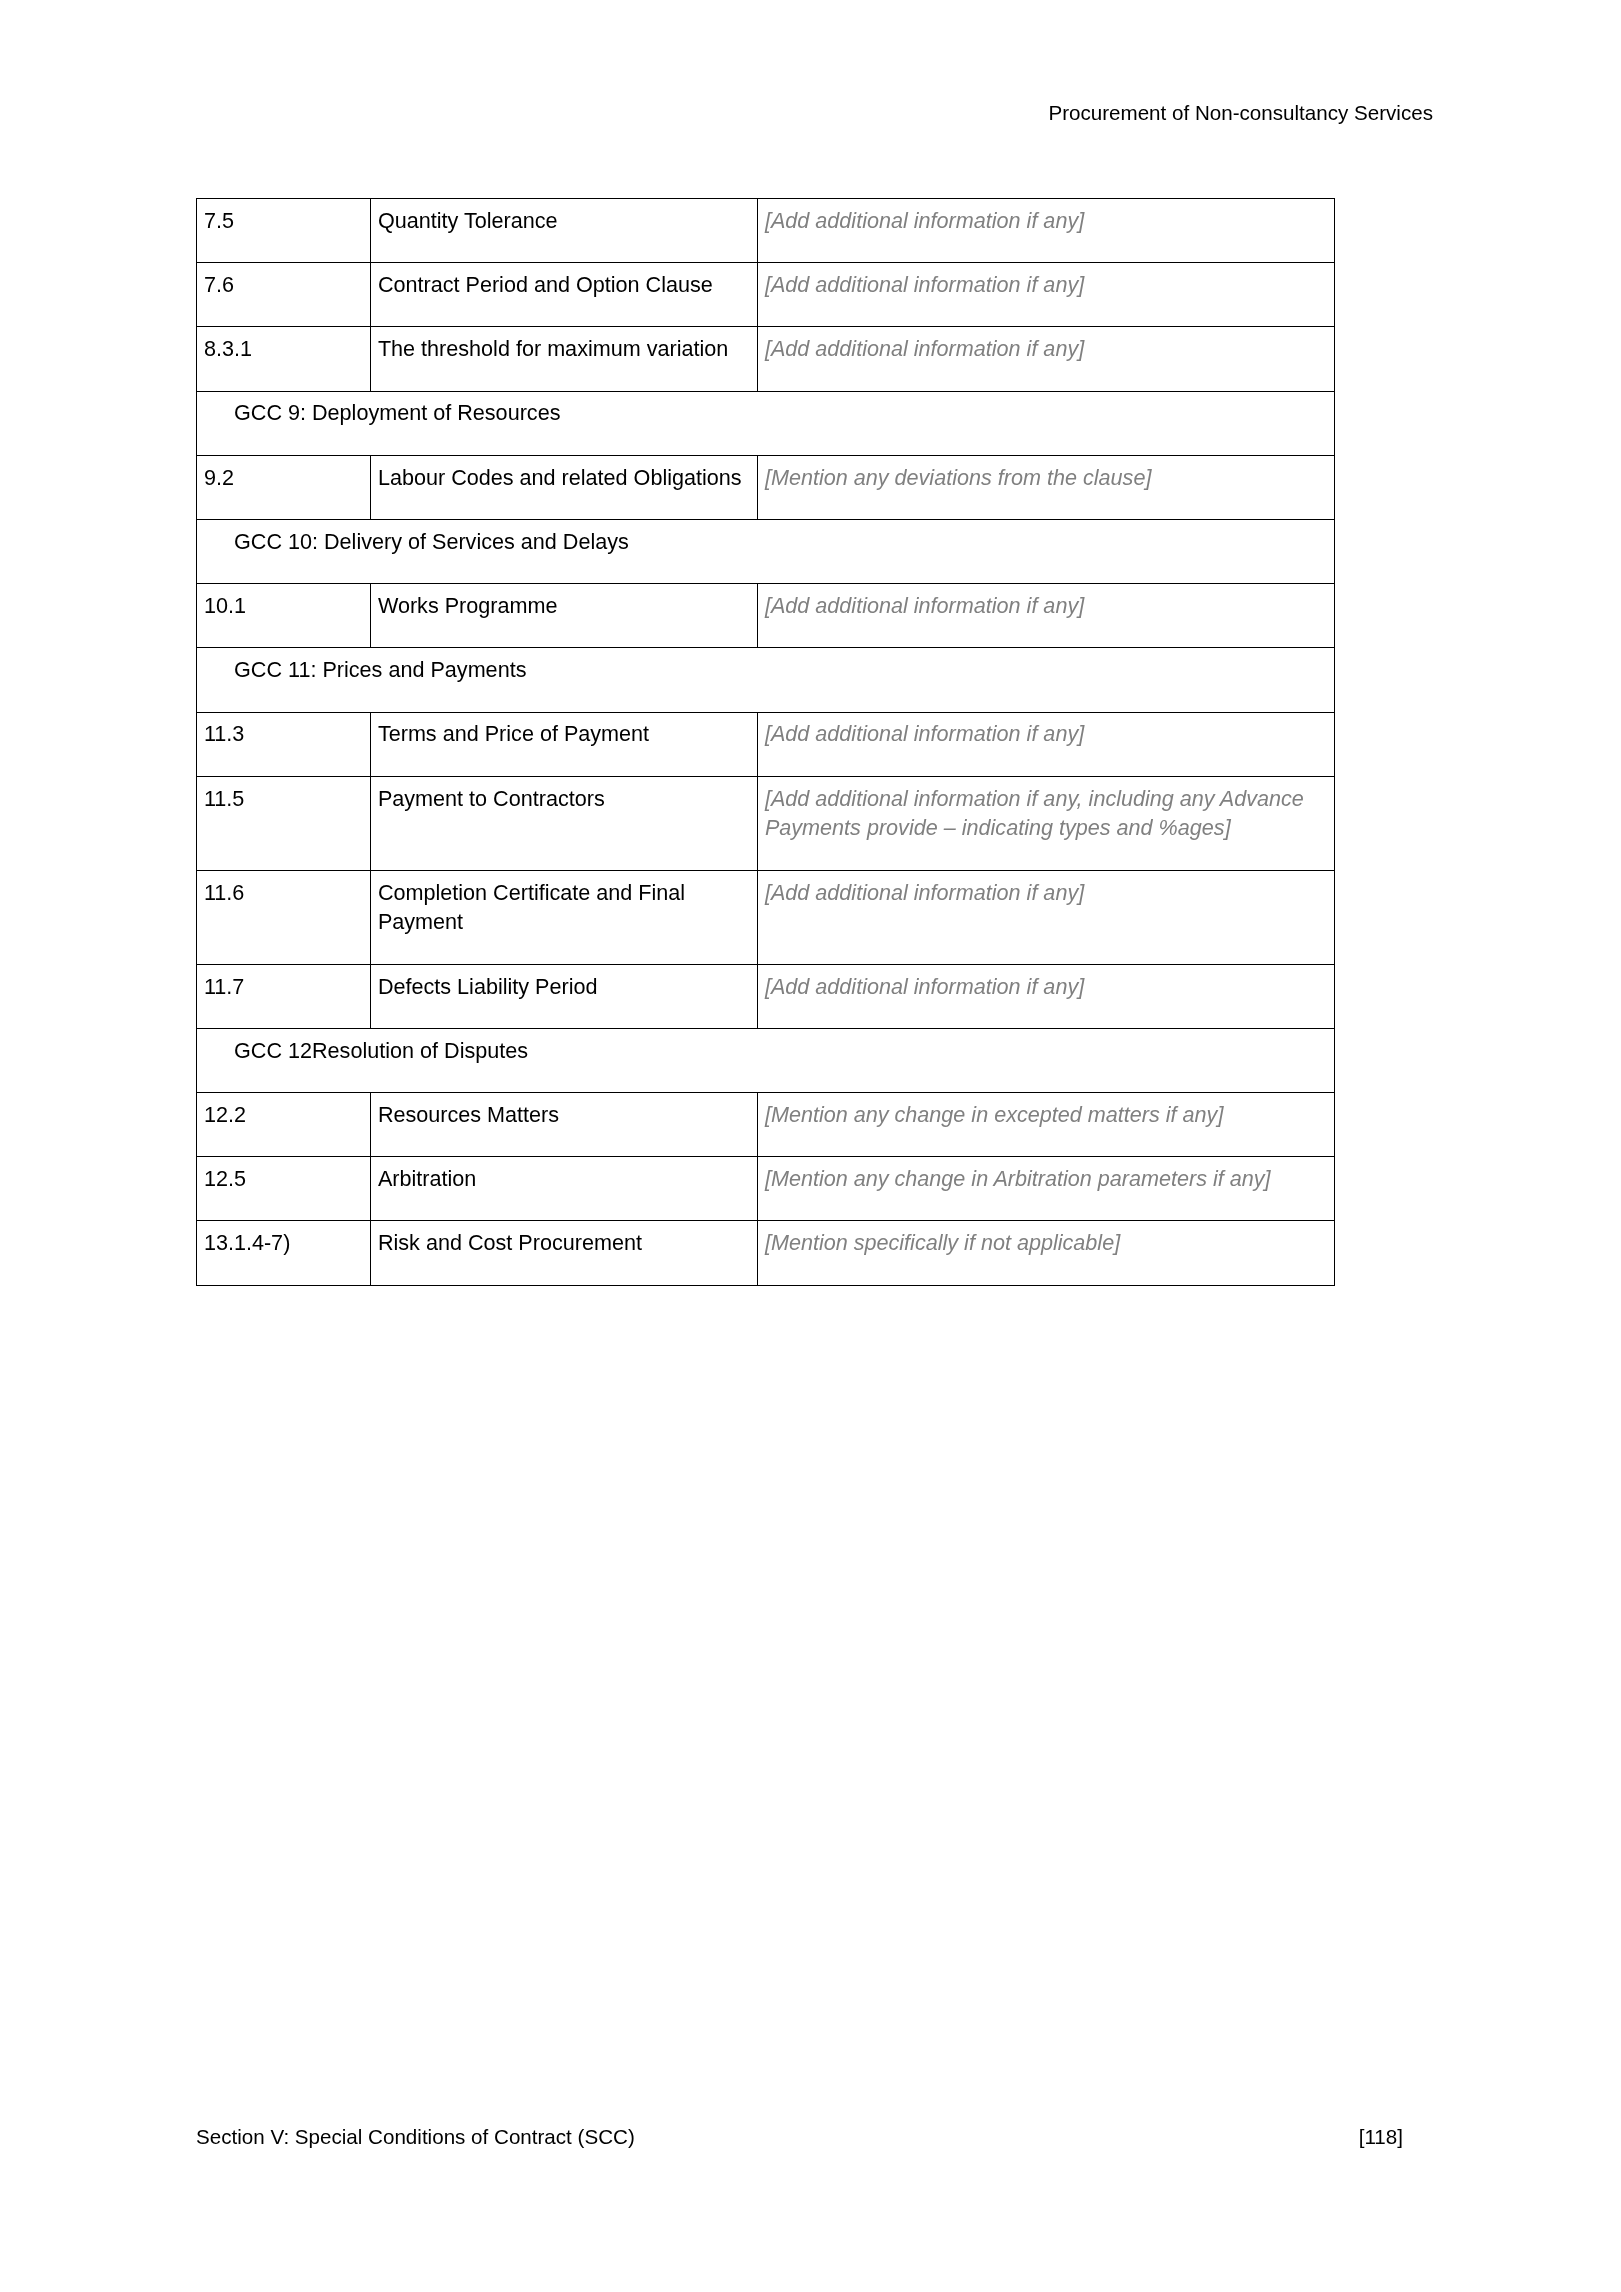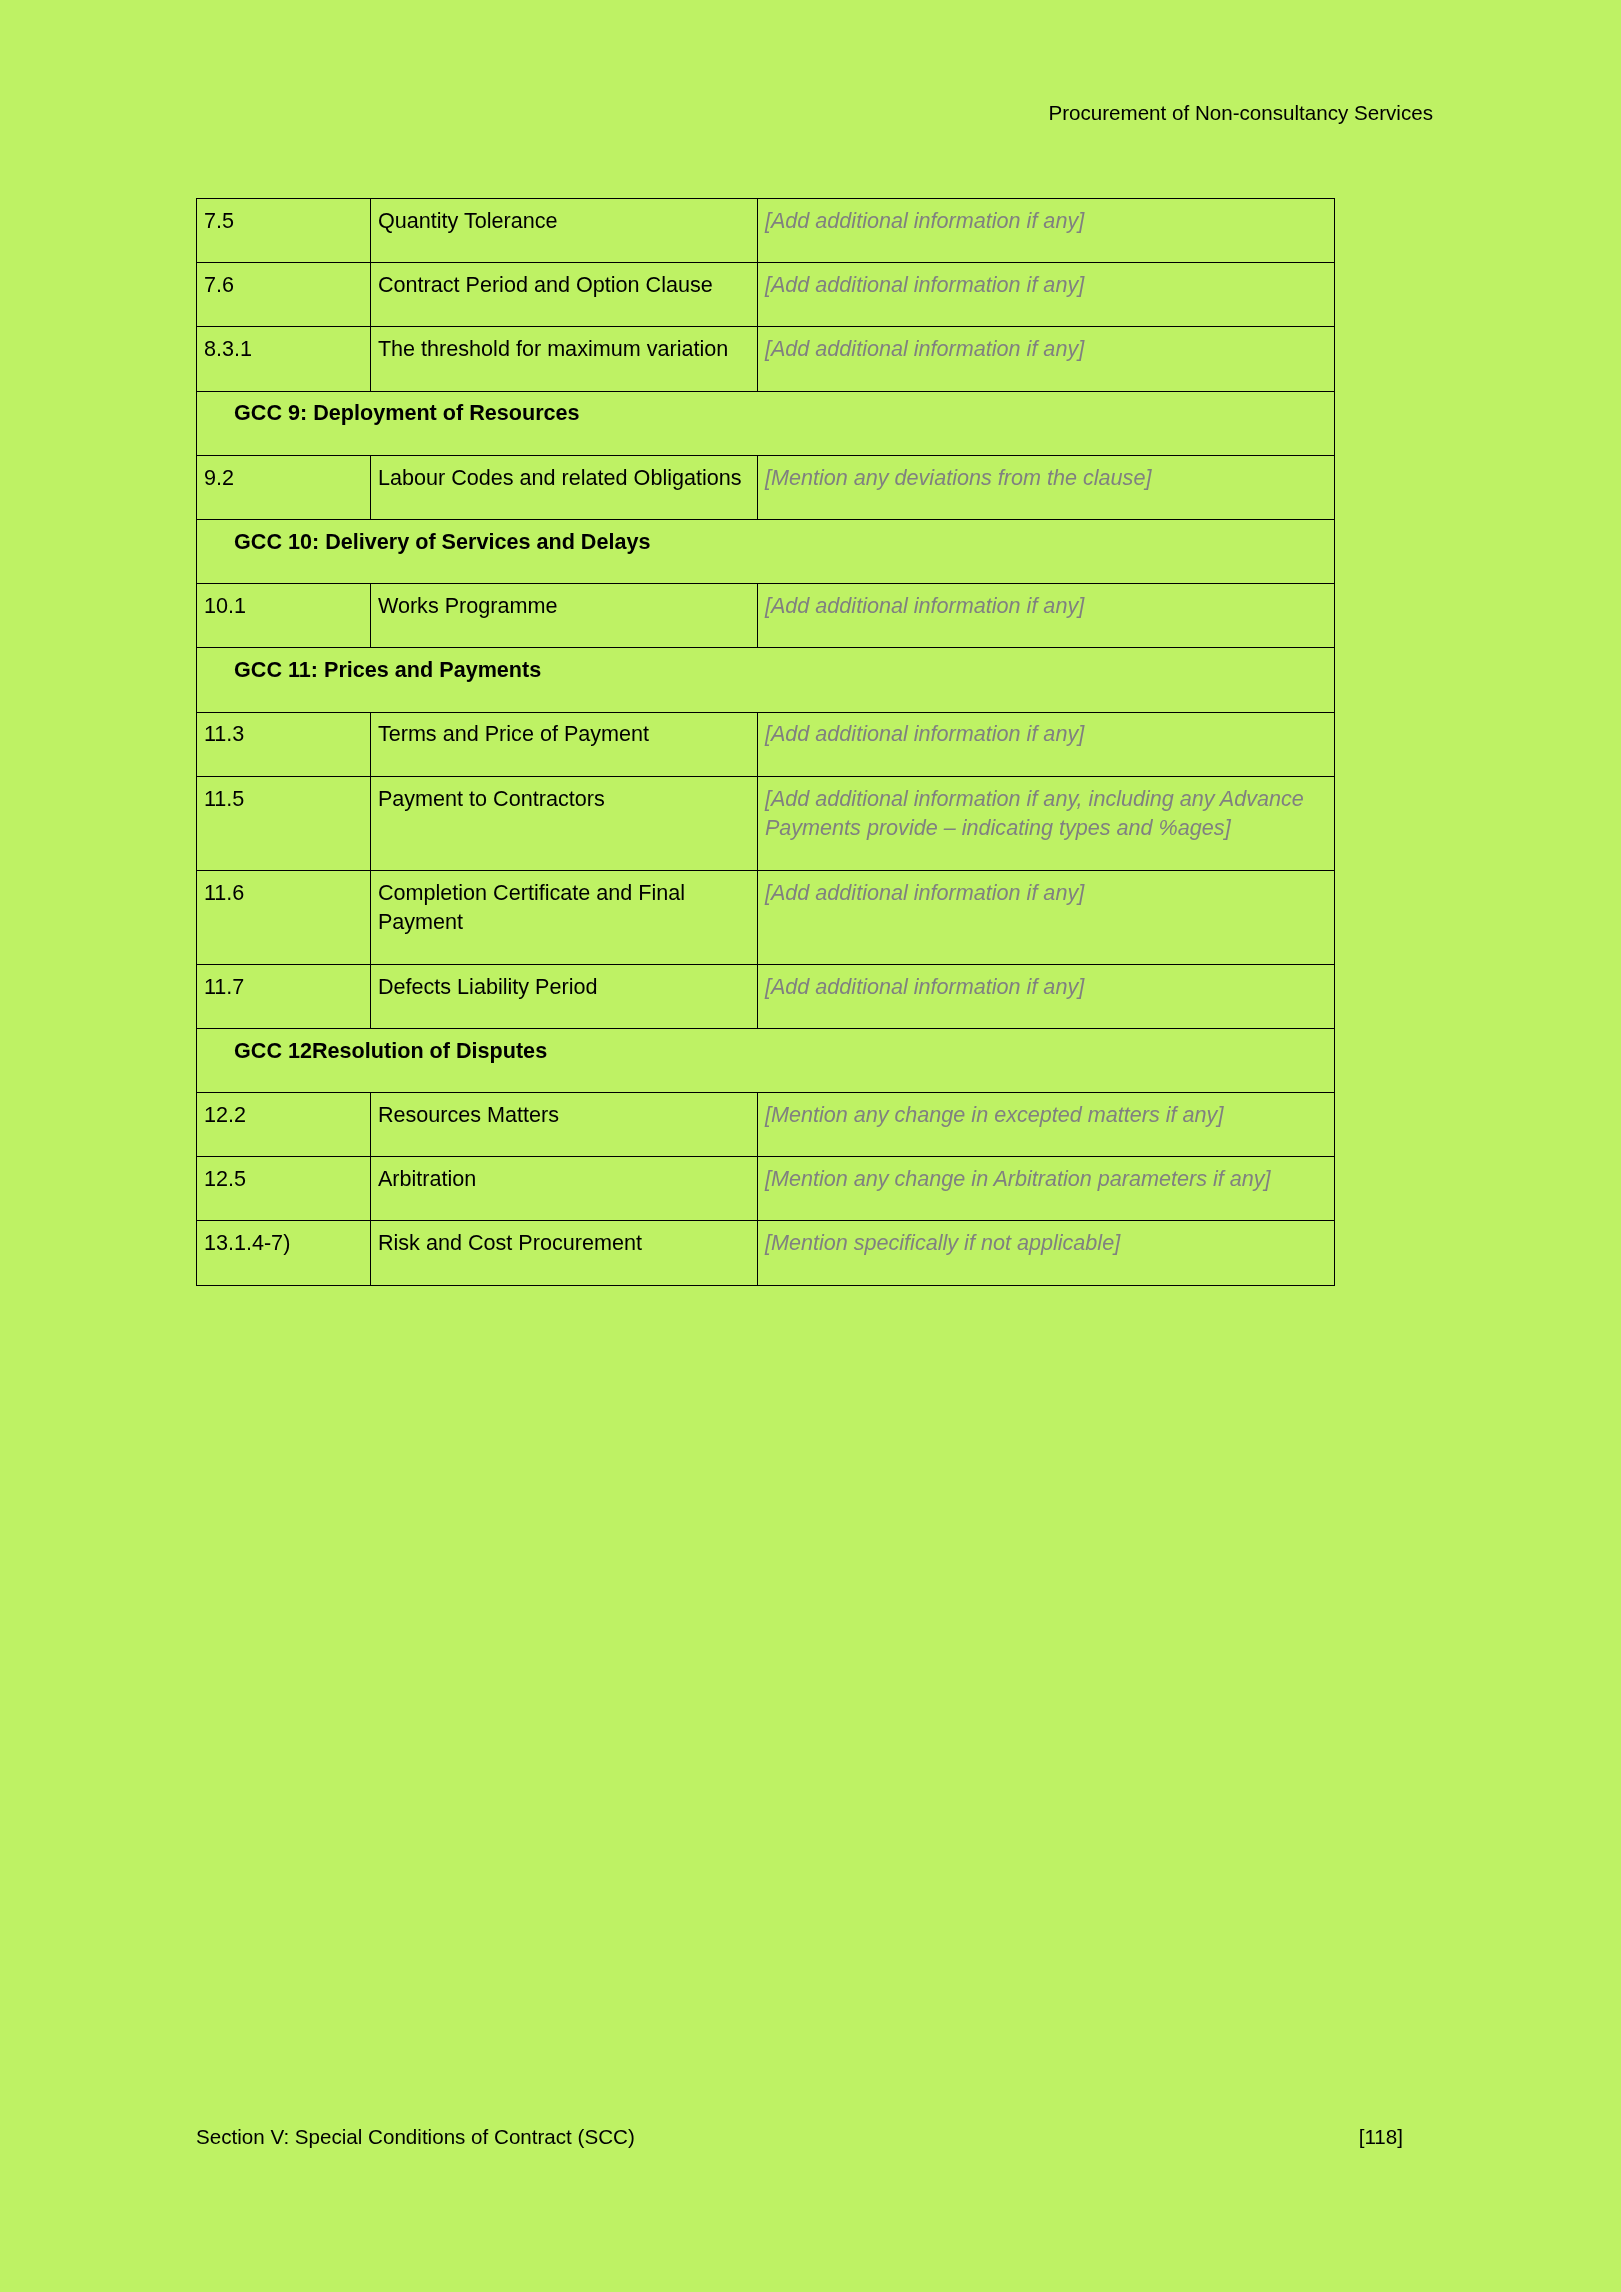--- a/index.html
+++ b/index.html
@@ -1,21 +1,21 @@
 <!DOCTYPE html>
 <html style="--note-color: #808080;"><head>
 <meta charset="utf-8">
 <style>
   * { margin: 0; padding: 0; box-sizing: border-box; }
   html, body { background: #e8e8e8; }
   .page {
     position: relative;
     width: 1621px;
     height: 2293px;
-    background: #bef264;
+    background: #ffffff;
     font-family: "Liberation Sans", sans-serif;
     color: #000;
     margin: 0 auto;
     overflow: hidden;
   }
   .page-header {
     position: absolute;
     top: 101px;
     right: 188px;
     font-size: 20.6px;
@@ -34,21 +34,21 @@
   .col-clause { width: 174px; }
   .col-title  { width: 387px; }
   .scc-table td {
     border: 1px solid #000;
     vertical-align: top;
     padding: 6.9px 9.8px 26.5px 6.9px;
     line-height: 1.38;
     word-wrap: break-word;
   }
   td.section-cell {
-    font-weight: bold;
+    font-weight: normal;
     padding-bottom: 26.5px;
     padding-left: 37px;
   }
   td.c-note {
     color: var(--note-color, #808080);
     font-style: italic;
     margin-top: 11px;
   }
   .page-footer {
     position: absolute;

